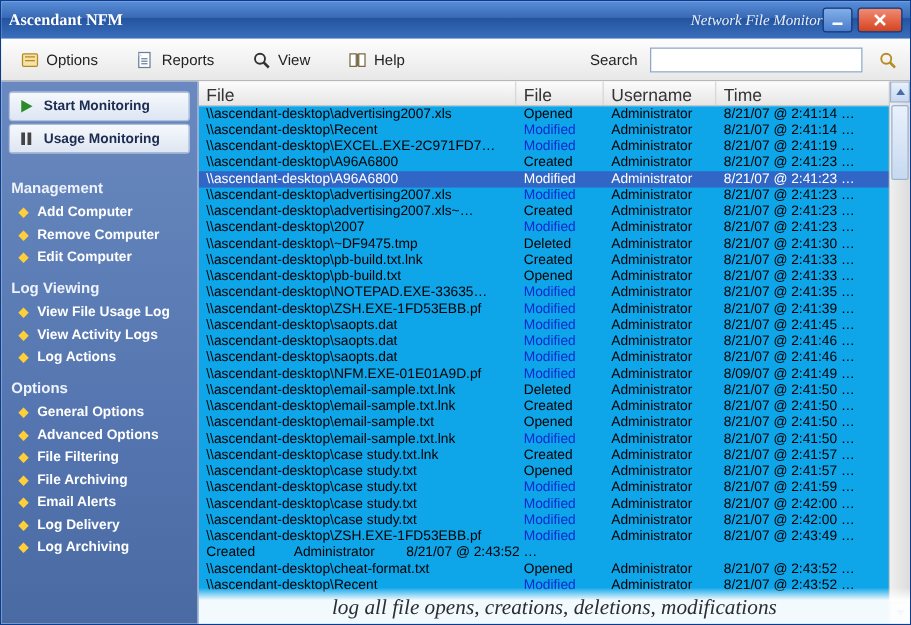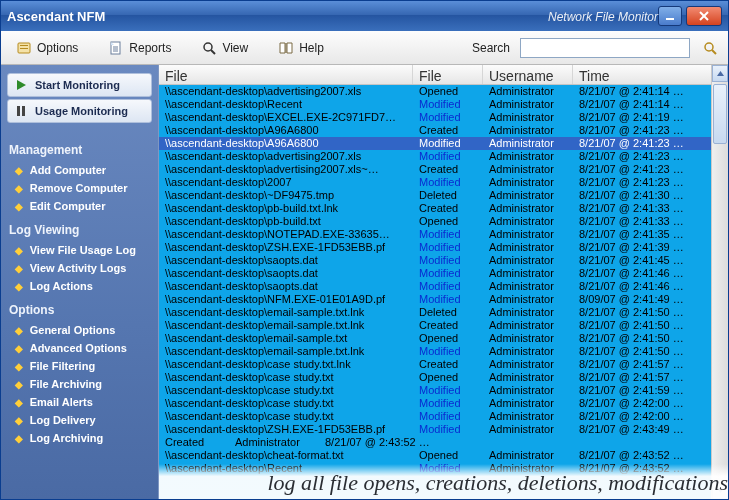--- a/index.html
+++ b/index.html
@@ -5,21 +5,21 @@
 * { margin: 0; padding: 0; box-sizing: border-box; }
 body { font-family: Tahoma, Verdana, sans-serif; font-size: 11px; background: #fff; width: 729px; height: 500px; overflow: hidden; }
 
 .window { width: 729px; height: 500px; border: 1px solid #0a3d8f; display: flex; flex-direction: column; position: relative; }
 
 .titlebar {
   height: 30px;
   background: linear-gradient(to bottom, #5a8ed8 0%, #3768b3 45%, #2454a0 46%, #3a6fbc 100%);
   display: flex; align-items: center; padding: 0 6px; color: #fff;
 }
-.titlebar .title { flex: 1; display: flex; align-items: baseline; gap: 6px; }
+.titlebar .title { flex: 1; display: flex; align-items: baseline; gap: 6px; font-family: Liberation Serif, serif; }
 .titlebar .title .main { font-weight: bold; font-size: 13px; }
 .titlebar .title .sub { font-style: italic; font-size: 12px; opacity: 0.9; margin-left: 48px; }
 .winbtns { display: flex; gap: 4px; }
 .winbtn {
   width: 24px; height: 20px; border: 1px solid #15397a; border-radius: 3px;
   display: flex; align-items: center; justify-content: center;
   background: linear-gradient(to bottom, #81afe8, #4a7ccc); color: #fff; cursor: pointer;
 }
 .winbtn.close { background: linear-gradient(to bottom, #f28b72, #d54320); width: 36px; }
 .winbtn svg { width: 12px; height: 12px; stroke: #fff; stroke-width: 2; fill: none; }
@@ -82,22 +82,22 @@
   background: linear-gradient(to right, #efefef, #dcdcdc);
   border-left: 1px solid #c9c9c9; display: flex; flex-direction: column;
 }
 .scroll-v .arrow, .scroll-v .thumb { border: 1px solid #9ab1d4; background: linear-gradient(to bottom, #e9f1fb, #c7d9f0); }
 .scroll-v .arrow { height: 17px; display: flex; align-items: center; justify-content: center; cursor: pointer; }
 .scroll-v .track { flex: 1; position: relative; }
 .scroll-v .thumb { position: absolute; top: 2px; left: 1px; right: 1px; height: 60px; border-radius: 2px; cursor: pointer; }
 .scroll-v svg { width: 9px; height: 9px; fill: #4a6aa4; }
 
 .caption {
-  position: absolute; bottom: 0; left: 158px; right: 0; text-align: right;
-  font-family: Georgia, 'Times New Roman', serif; font-style: italic; font-size: 22px;
+  position: absolute; bottom: 0; left: 158px; right: 0; text-align: center;
+  font-family: Georgia, 'Times New Roman', serif; font-style: italic; font-size: 17px;
   color: #2a2d33; background: linear-gradient(to bottom, rgba(255,255,255,0), rgba(255,255,255,0.95) 35%);
   padding: 6px 0 3px; pointer-events: none;
 }
 
 svg.icon16 { width: 16px; height: 16px; }
 </style>
 </head>
 <body>
 
 <div class="window">

